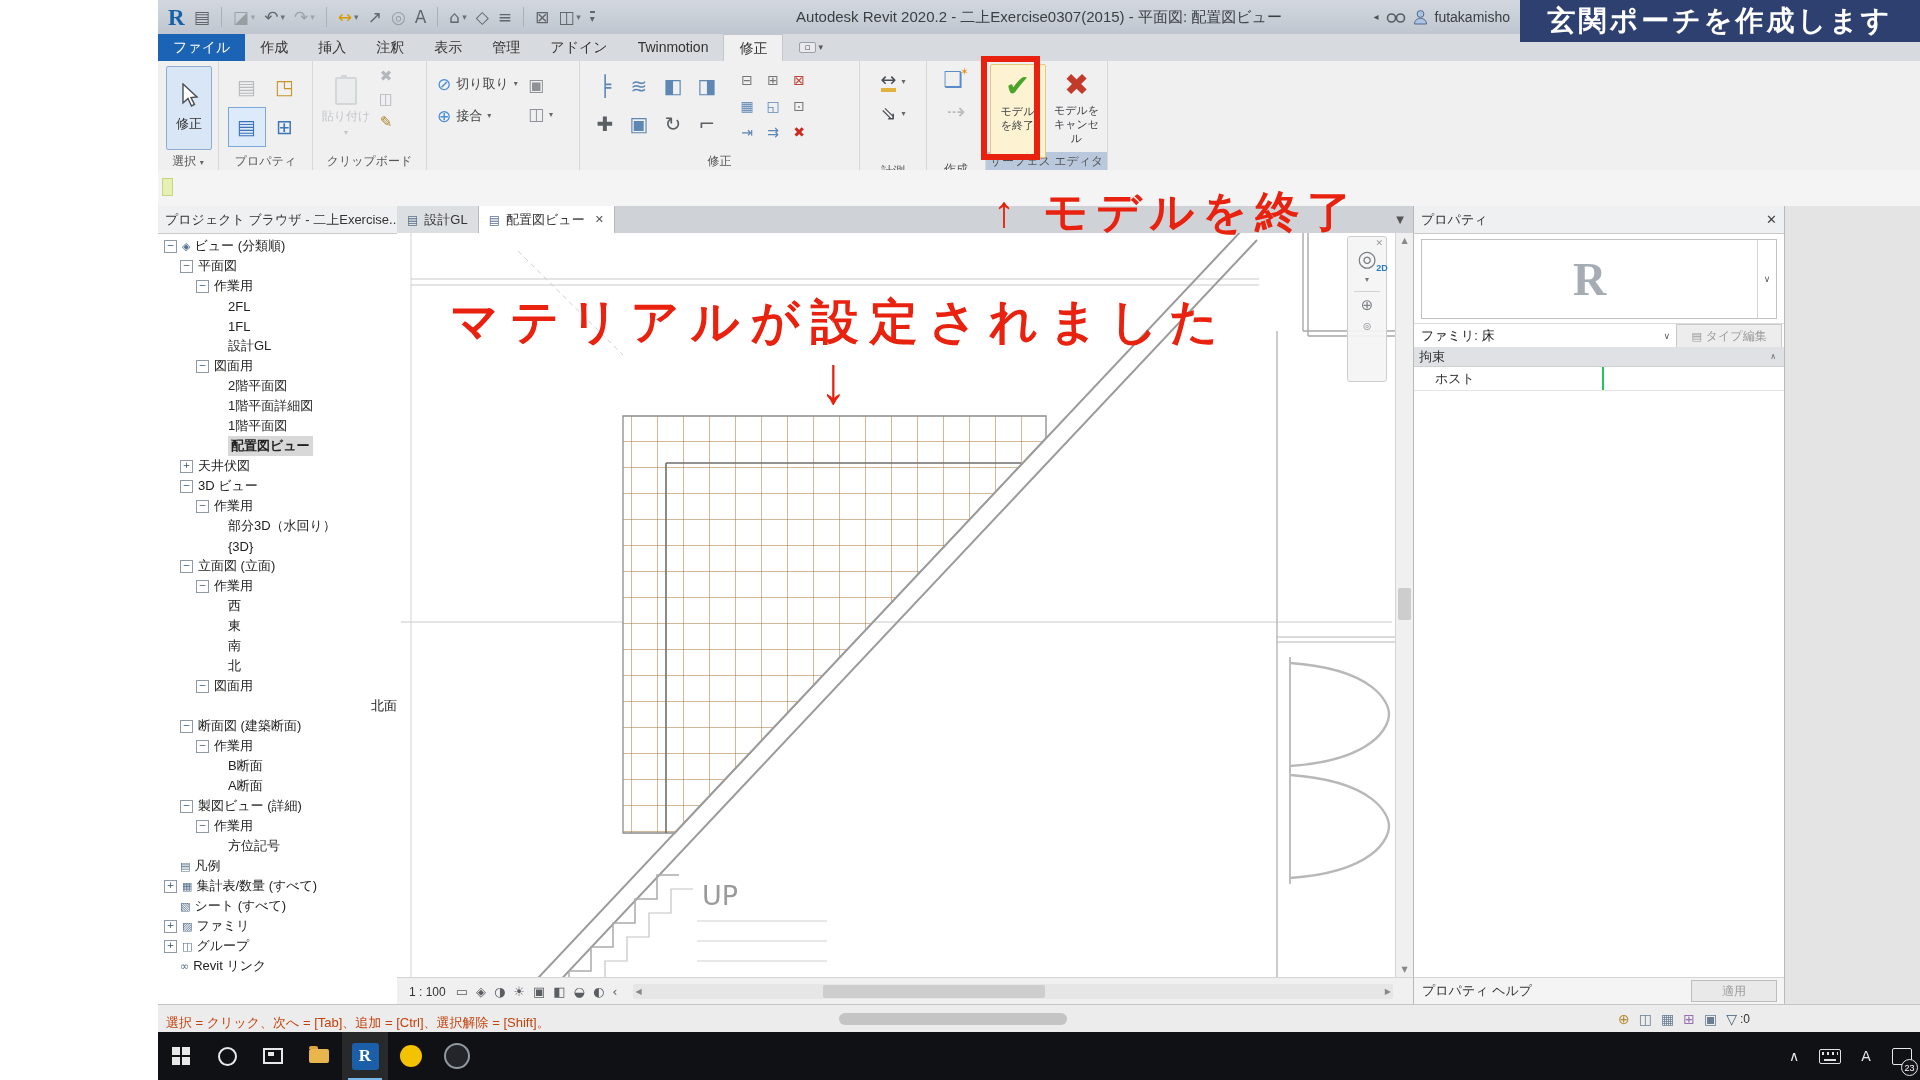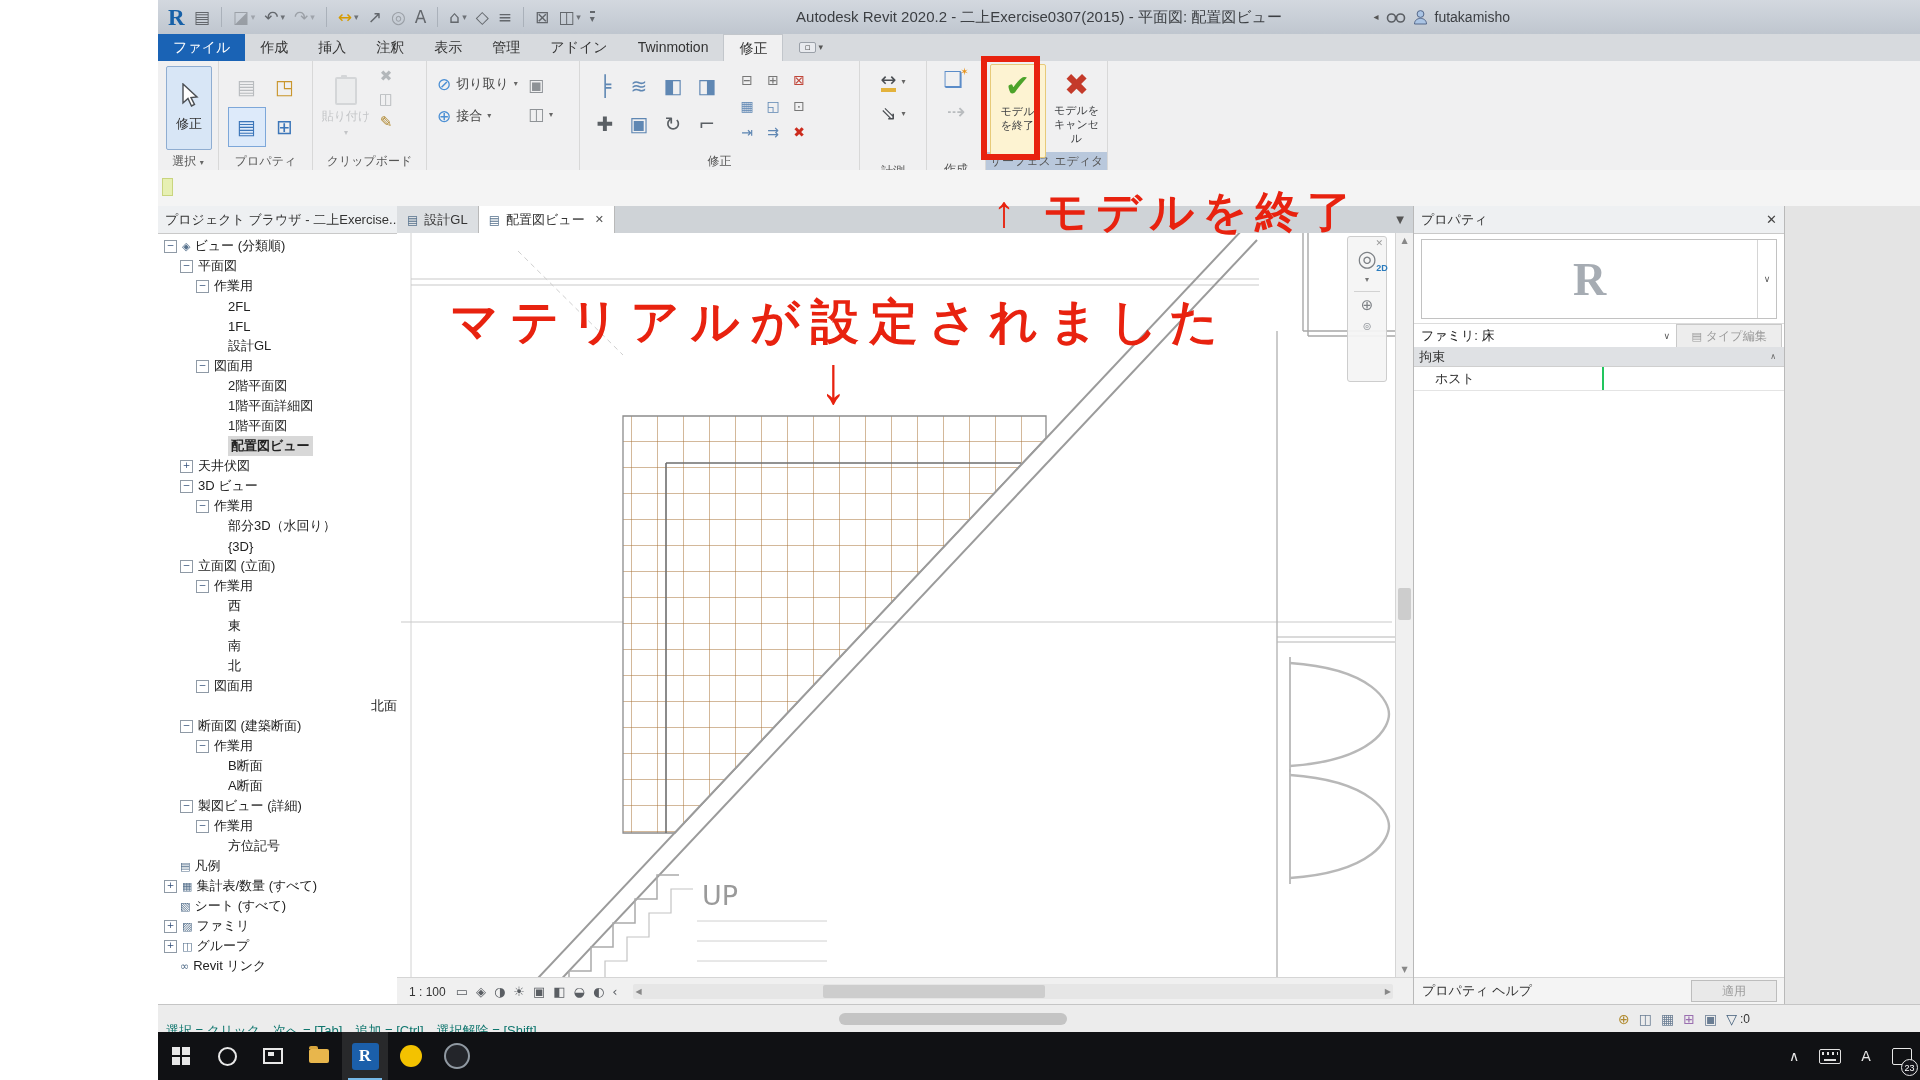--- a/index.html
+++ b/index.html
@@ -142,21 +142,21 @@
   #host-row{position:absolute;left:0;top:161px;width:100%;height:23px;border-bottom:1px solid #e4e4e4;display:flex;font-size:13px;color:#333;}
   #host-row .k{width:45%;padding-left:21px;display:flex;align-items:center;border-right:2px solid #22c55e;}
   #host-row .v{flex:1;}
   #props-bottom{position:absolute;left:0;bottom:0;width:100%;height:26px;border-top:1px solid #d5d5d5;display:flex;align-items:center;background:#f4f4f4;}
   #props-help{font-size:13px;color:#333;margin-left:8px;}
   #apply-btn{margin-left:auto;margin-right:7px;width:84px;height:20px;background:#e9e9e9;border:1px solid #bdbdbd;color:#9b9b9b;
      font-size:12px;display:flex;align-items:center;justify-content:center;}
 
   
   #statusbar{position:absolute;left:0;top:1004px;width:100%;height:28px;background:#ececec;border-top:1px solid #c5c5c5;}
-  #status-hint{position:absolute;left:8px;top:12px;height:28px;line-height:28px;font-size:13px;color:#0f766e;white-space:nowrap;}
+  #status-hint{position:absolute;left:8px;top:4px;height:28px;line-height:28px;font-size:13px;color:#c2410c;white-space:nowrap;}
   #status-scroll{position:absolute;left:681px;top:8px;width:228px;height:12px;background:#c4c4c4;border-radius:6px;}
   #status-icons{position:absolute;right:170px;top:0;height:28px;display:flex;align-items:center;gap:9px;font-size:14px;}
   #filter-count{font-size:12px;color:#333;margin-left:-6px;}
 
   
   #taskbar{position:absolute;left:0;top:1032px;width:100%;height:48px;background:#101114;display:flex;align-items:stretch;}
   .tb-it{width:46px;display:flex;align-items:center;justify-content:center;position:relative;}
   .tb-it.active{background:rgba(255,255,255,.10);}
   .tb-it.active:after{content:"";position:absolute;left:6px;right:6px;bottom:0;height:2px;background:#76b9e8;}
   .start-grid{display:grid;grid-template-columns:8px 8px;grid-auto-rows:8px;gap:2px;}
@@ -778,17 +778,18 @@
             <span class="ico">A</span>
           </div>
           <div class="tray-it">
             <div class="notif-shape"></div>
             <div class="badge">23</div>
           </div>
         </div>
       </div>
   </div>
 
+  <div id="banner" style="background: rgb(46, 64, 112);">玄関ポーチを作成します</div>
   <div id="anno-box" class="red-note"></div>
   <div id="anno-finish" class="abs red-note">↑ モデルを終了</div>
   <div id="anno-material" class="abs red-note">マテリアルが設定されました</div>
   <div id="anno-down" class="abs red-note">↓</div>
 </div>
 
 </body></html>

